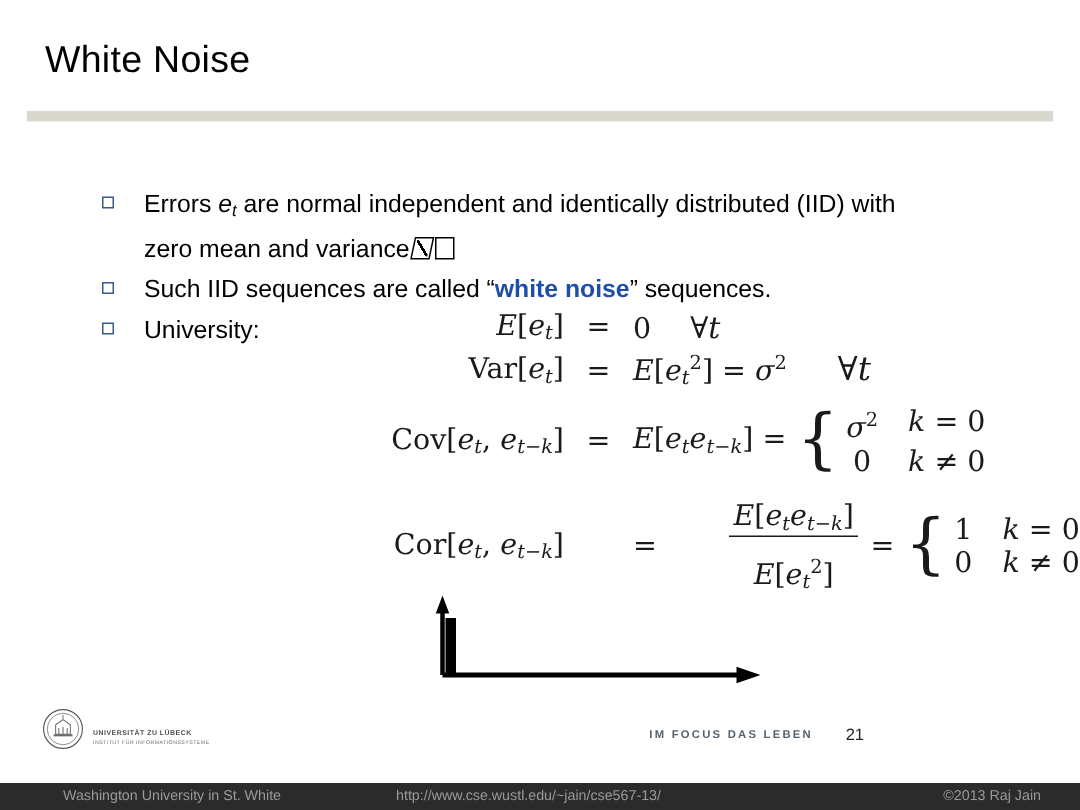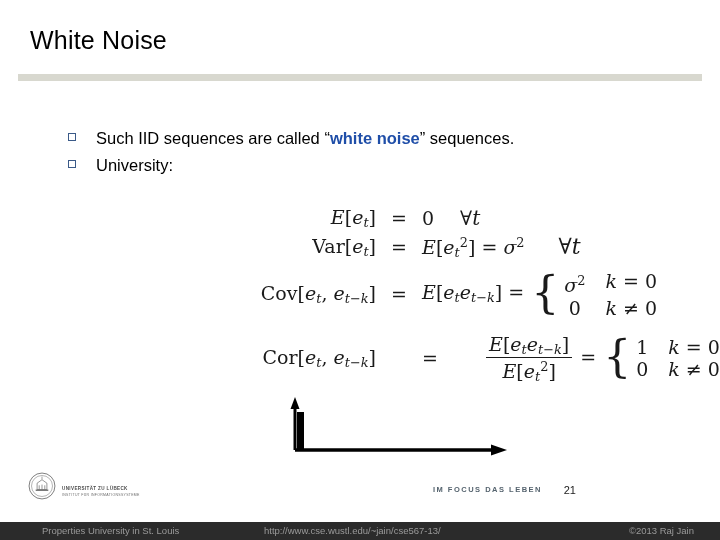--- a/index.html
+++ b/index.html
@@ -146,21 +146,21 @@
   .frac {
     display: inline-block;
     vertical-align: middle;
     text-align: center;
     margin: 0 2px;
   }
   .frac .num { display: block; padding: 0 3px; }
   .frac .den {
     display: block;
     border-top: 1.3px solid #1a1a1a;
-    padding: 1px 3px 0 3px;
+    padding: 13px 3px 0 3px;
   }
 
   
   .plot {
     position: absolute;
     left: 283px;
     top: 396px;
     width: 230px;
     height: 78px;
   }
@@ -240,20 +240,24 @@
   .bb-right  { right: 26px; }
 </style>
 </head>
 <body>
 
 <div class="slide-title">White Noise</div>
 <div class="title-rule"></div>
 
 <div class="bullets">
 
+  <div class="bullet-row">
+    <span class="bullet-marker"></span>
+    <span class="bullet-text">Errors <span class="it">e</span><span class="sub">t</span> are normal independent and identically distributed (IID) with zero mean and variance<span class="tofu slanted"></span><span class="tofu"></span></span>
+  </div>
 
   <div class="bullet-row" style="margin-top:2px;">
     <span class="bullet-marker"></span>
     <span class="bullet-text">Such IID sequences are called “<span class="kw-blue">white noise</span>” sequences.</span>
   </div>
 
   <div class="bullet-row" style="margin-top:2px;">
     <span class="bullet-marker"></span>
     <span class="bullet-text">University:</span>
   </div>
@@ -324,16 +328,16 @@
   </svg>
 
   <div class="uni-name">UNIVERSITÄT ZU LÜBECK</div>
   <div class="uni-inst">INSTITUT FÜR INFORMATIONSSYSTEME</div>
 
   <div class="tagline">IM FOCUS DAS LEBEN</div>
   <div class="page-num">21</div>
 </div>
 
 <div class="bottom-bar">
-  <span class="bb-left">Properties University in St. Louis</span>
+  <span class="bb-left">Washington University in St. White</span>
   <span class="bb-center">http://www.cse.wustl.edu/~jain/cse567-13/</span>
   <span class="bb-right">©2013 Raj Jain</span>
 </div>
 
 </body></html>

